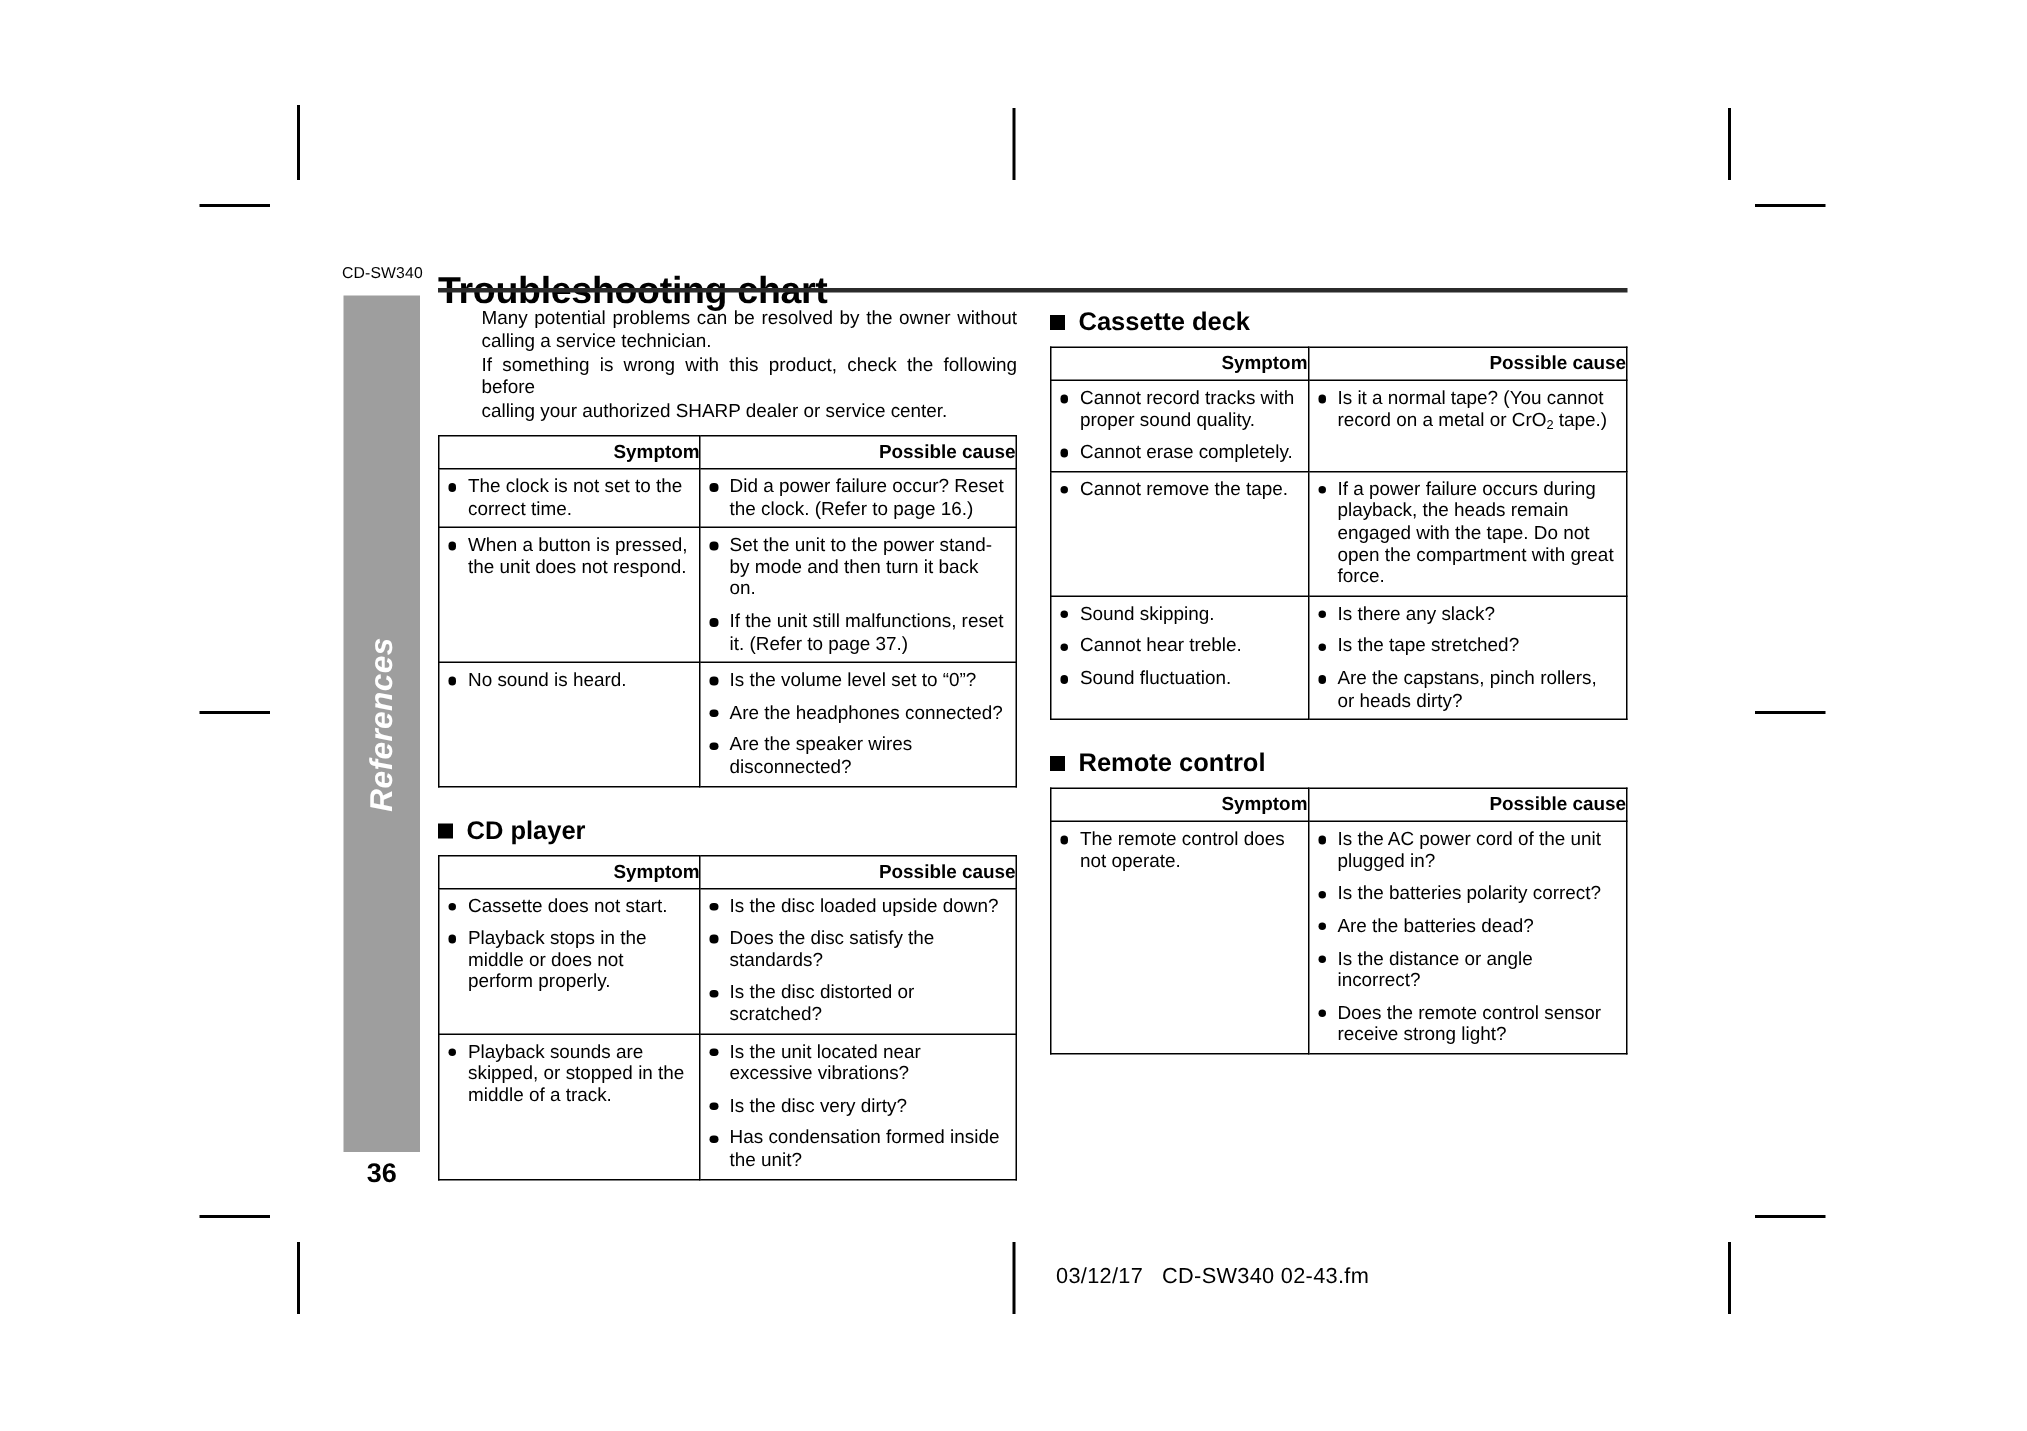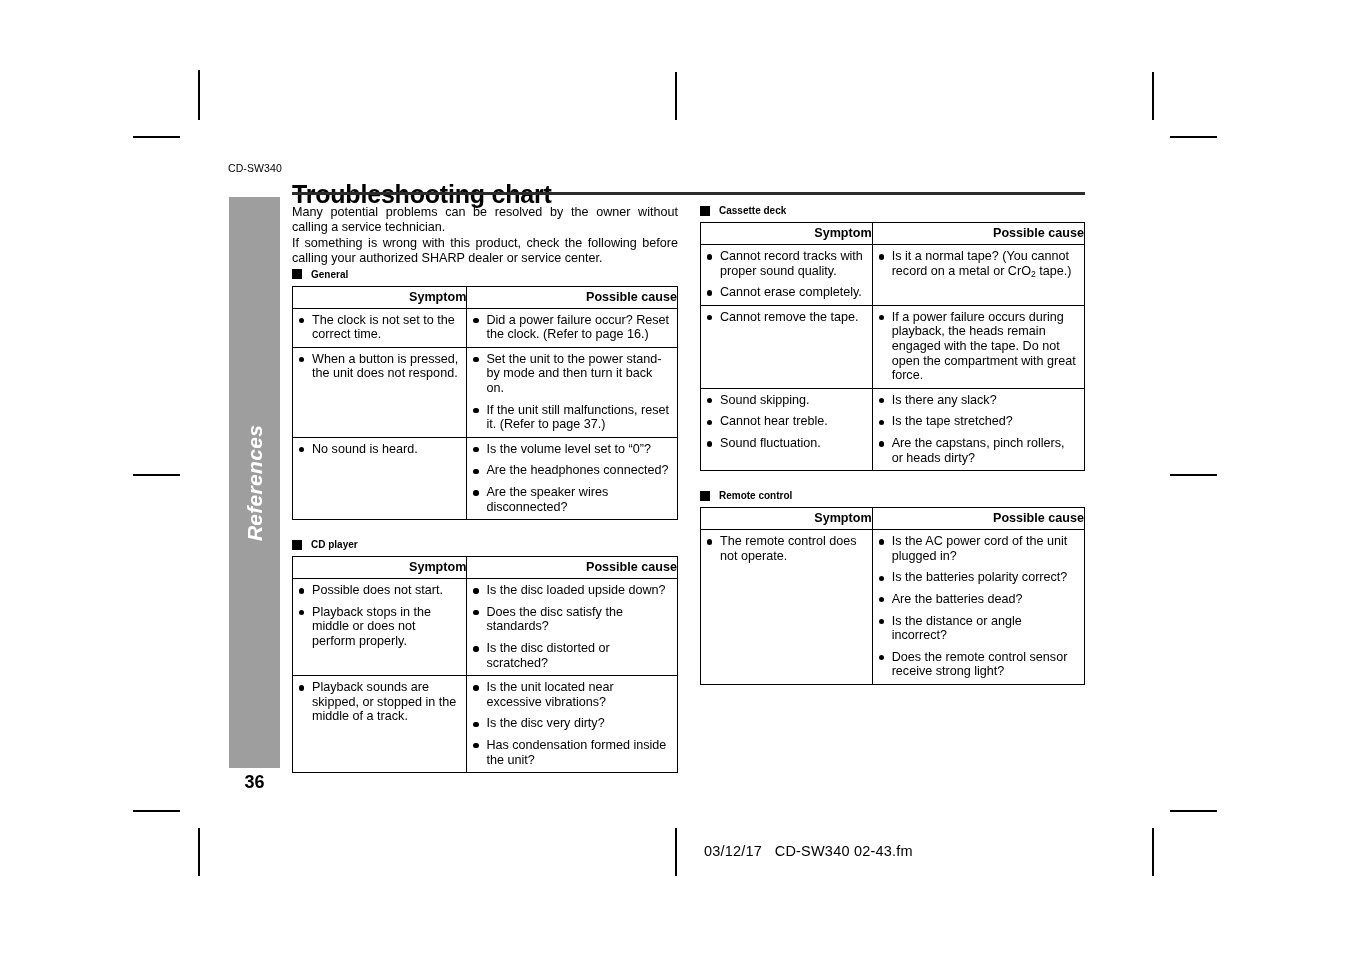--- a/index.html
+++ b/index.html
@@ -56,21 +56,21 @@
     text-align: center;
     font-size: 18px;
     font-weight: bold;
     color: #000000;
   }
 
   
   #model-code {
     position: absolute;
     left: 228px;
-    top: 162px;
+    top: 176px;
     font-size: 10.5px;
     letter-spacing: 0.1px;
     color: #000000;
   }
   #page-title {
     position: absolute;
     left: 292px;
     top: 163px;
     font-size: 25px;
     font-weight: bold;
@@ -91,29 +91,29 @@
   #col-left  { left: 292px; top: 205px; width: 386px; }
   #col-right { left: 700px; top: 205px; width: 385px; }
 
   #intro {
     font-size: 12.6px;
     line-height: 15.4px;
     text-align: justify;
     color: #000000;
     margin: 0 0 2px 0;
   }
-  #intro div { white-space: normal; }
+  #intro div { white-space: normal; margin-left: 29px; }
   #intro .j { text-align: justify; text-align-last: justify; }
 
   
   .section-heading {
     display: flex;
     align-items: center;
     gap: 9px;
-    font-size: 10px;
+    font-size: 17px;
     font-weight: bold;
     color: #000000;
   }
   .section-heading .sq {
     display: inline-block;
     width: 10px;
     height: 10px;
     background: #000000;
     flex: 0 0 auto;
     position: relative;
@@ -215,24 +215,20 @@
   <div id="title-rule"></div>
 
   <div class="column" id="col-left">
     <div id="intro">
       <div class="j">Many potential problems can be resolved by the owner without</div>
       <div>calling a service technician.</div>
       <div class="j">If something is wrong with this product, check the following before</div>
       <div>calling your authorized SHARP dealer or service center.</div>
     </div>
     <div id="slot-general">
-        <div class="section-heading">
-          <span class="sq"></span>
-          <span>General</span>
-        </div>
         <div class="gap-heading-table"></div>
         <table class="ts">
           <colgroup>
             <col style="width:45.3%">
             <col>
           </colgroup>
           <thead>
             <tr>
               <th>Symptom</th>
               <th>Possible cause</th>
@@ -296,21 +292,21 @@
           <thead>
             <tr>
               <th>Symptom</th>
               <th>Possible cause</th>
             </tr>
           </thead>
           <tbody>
             <tr>
               <td>
                 <ul class="cell">
-                  <li>Possible does not start.</li>
+                  <li>Cassette does not start.</li>
                   <li>Playback stops in the middle or does not perform properly.</li>
                 </ul>
               </td>
               <td>
                 <ul class="cell">
                   <li>Is the disc loaded upside down?</li>
                   <li>Does the disc satisfy the standards?</li>
                   <li>Is the disc distorted or scratched?</li>
                 </ul>
               </td>

